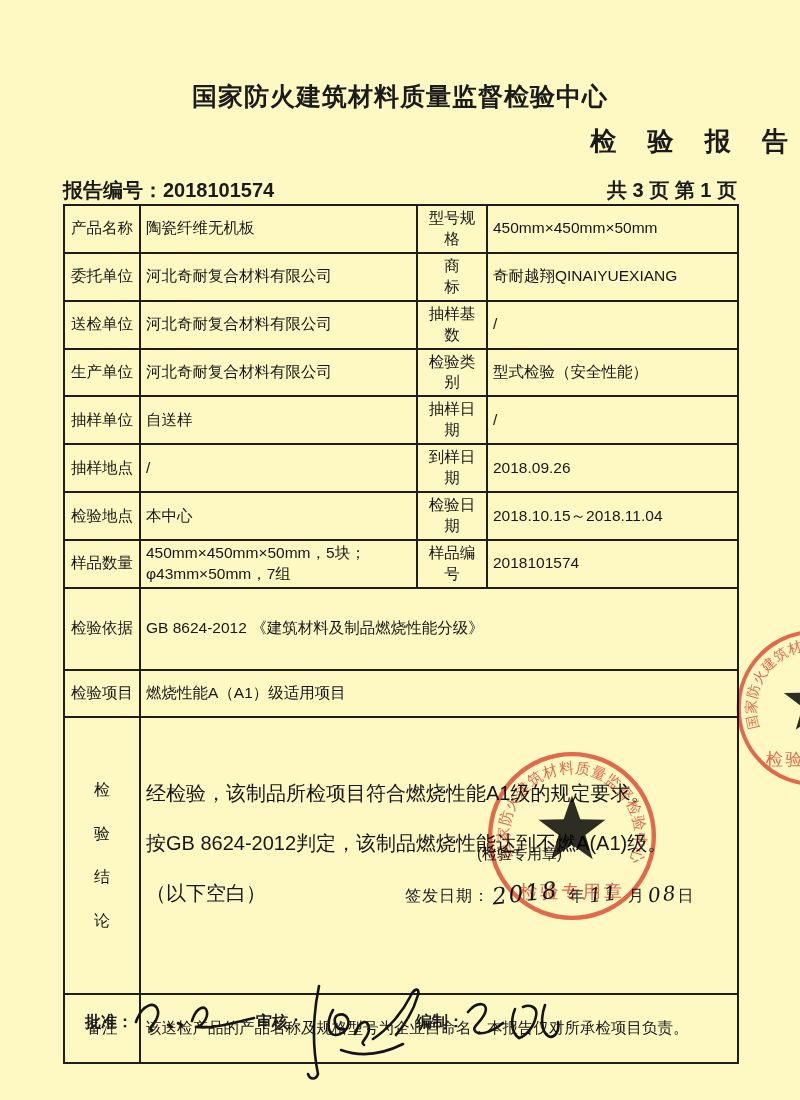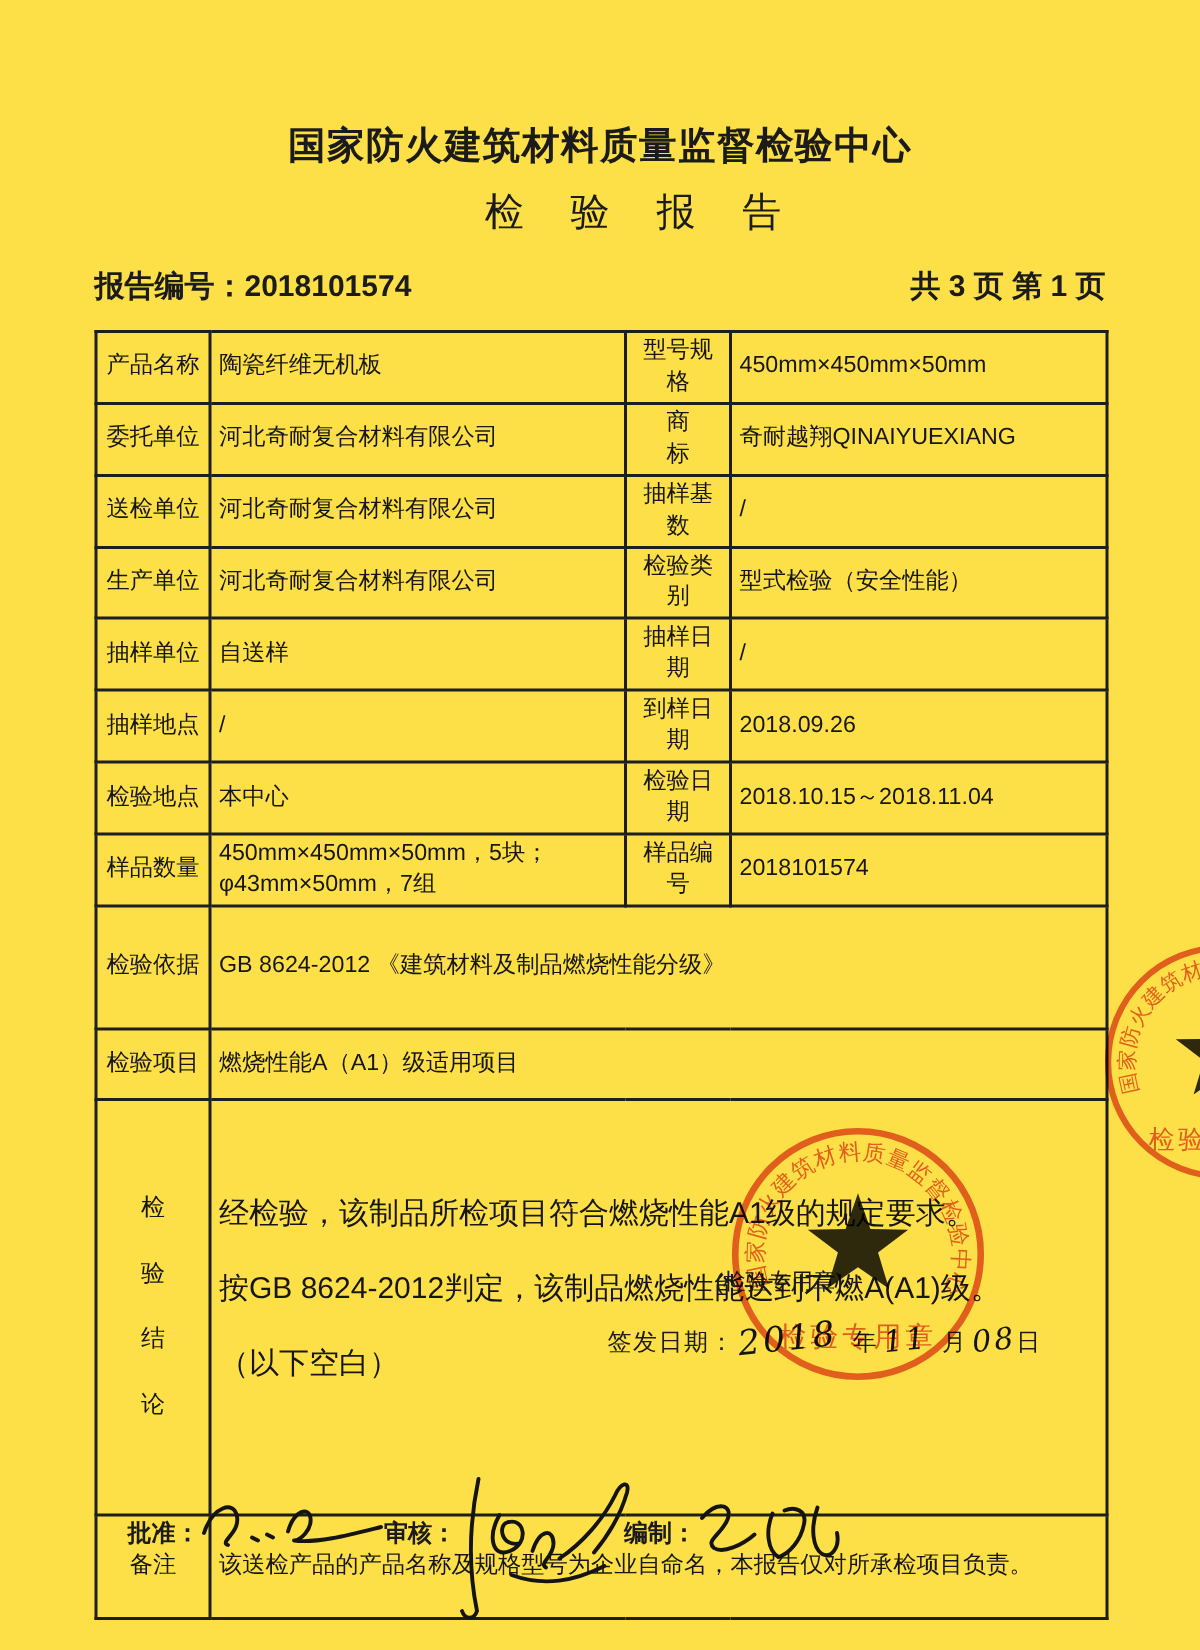--- a/index.html
+++ b/index.html
@@ -1,38 +1,38 @@
 <!DOCTYPE html>
 <html style="--stamp-color: #dc4b41;"><head>
 <meta charset="utf-8">
 <style>
   * { margin:0; padding:0; box-sizing:border-box; }
   html,body { background:#e8e8e8; }
   .page {
     position:relative; width:800px; height:1100px; margin:0 auto;
-    background:#fde047; overflow:hidden;
+    background:#fef9c3; overflow:hidden;
     font-family:"Liberation Sans", sans-serif; color:#1b1b1b;
   }
   .title1 {
     position:absolute; top:80px; left:0; width:100%;
     text-align:center; font-size:25px; font-weight:bold; letter-spacing:1px;
   }
   .title2 {
     position:absolute; top:124px; left:0; width:100%;
-    text-align:center; font-size:26px; font-weight:normal; letter-spacing:12px;
+    text-align:right; font-size:26px; font-weight:bold; letter-spacing:12px;
     text-indent:12px;
     padding-left:44px;
   }
   .meta-row {
     position:absolute; top:177px; left:63px; width:674px;
     display:flex; justify-content:space-between;
     font-size:20px; font-weight:bold;
   }
   table.report {
-    position:absolute; top:220px; left:63px; width:674px;
+    position:absolute; top:204px; left:63px; width:674px;
     border-collapse:collapse; table-layout:fixed;border-radius:14px;
   }
   table.report td {
     border:2px solid #1e1e1e; font-size:15.5px; color:#161616;
     padding:2px 5px; vertical-align:middle; line-height:1.35;
   }
   td.lbl { text-align:center; padding:2px 1px; }
   td.val { text-align:left; }
   tr.h37 td { height:37px; }
   tr.h42 td { height:42px; }

